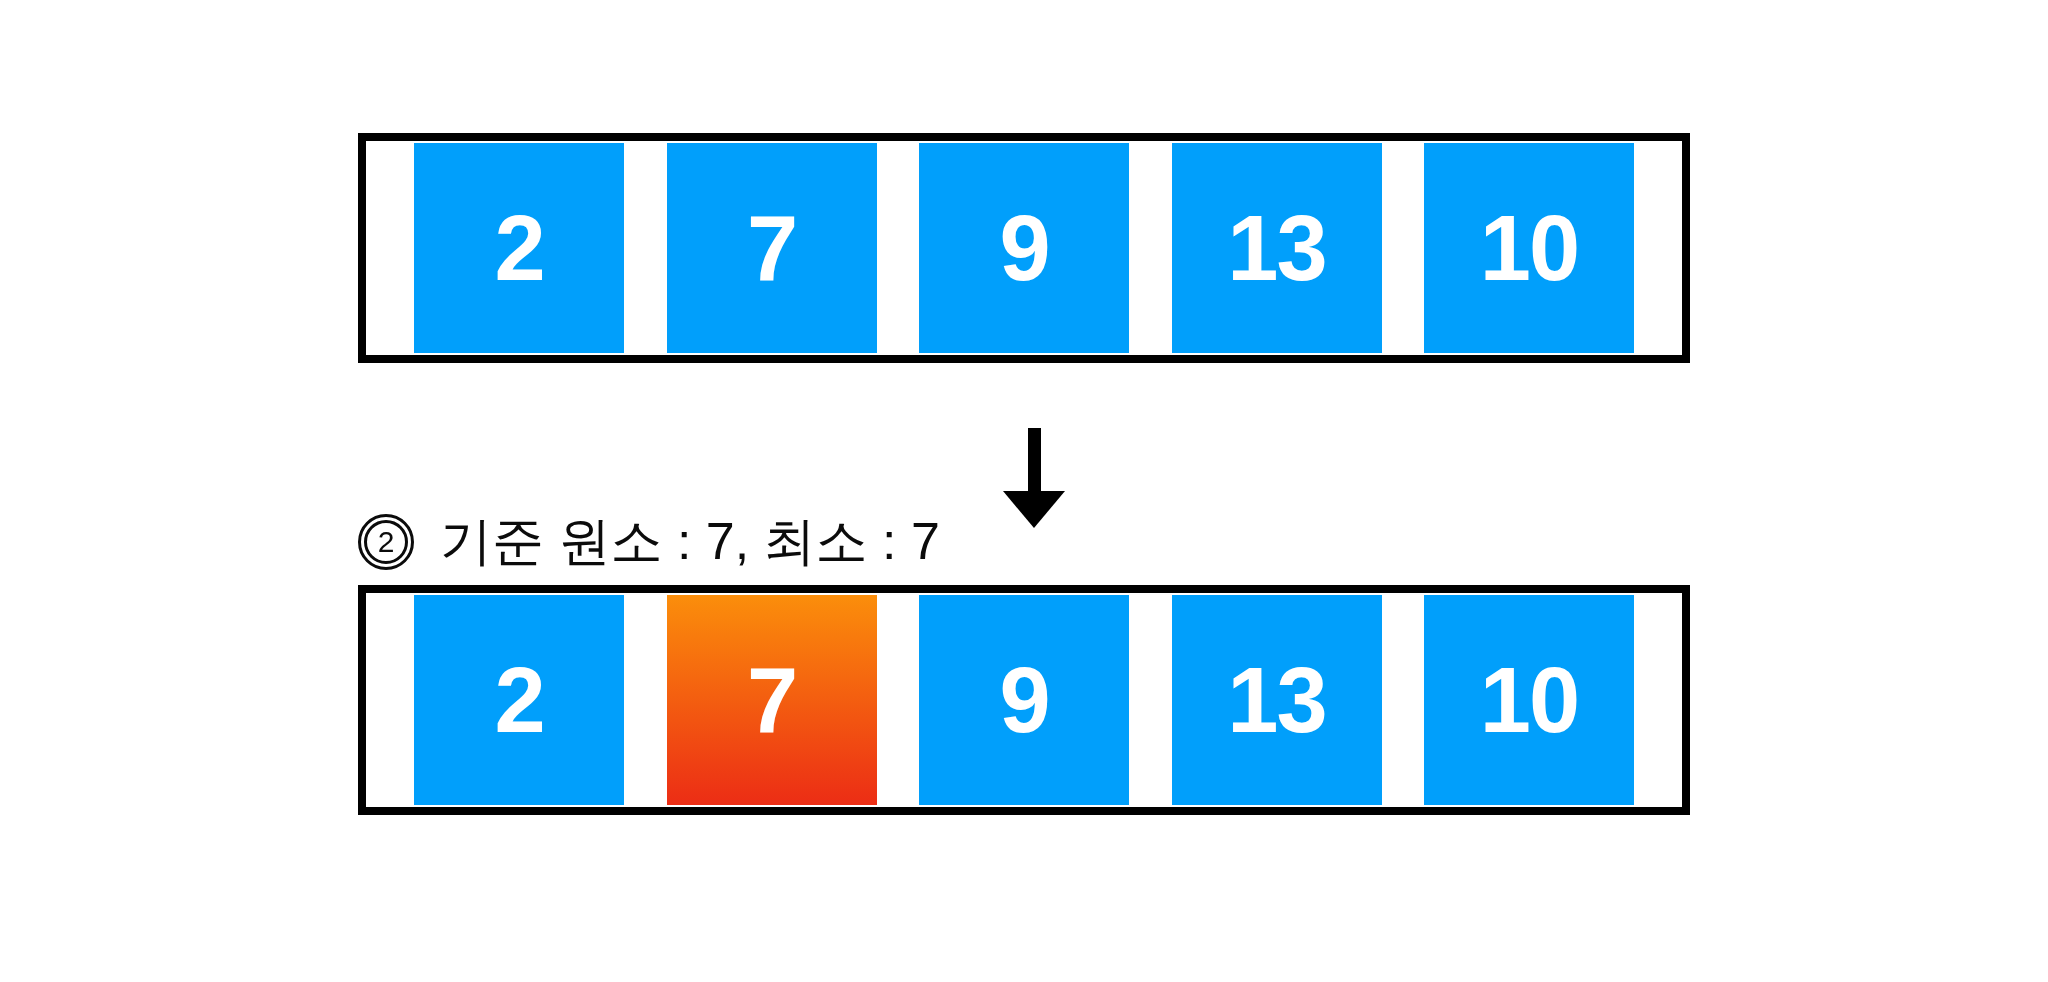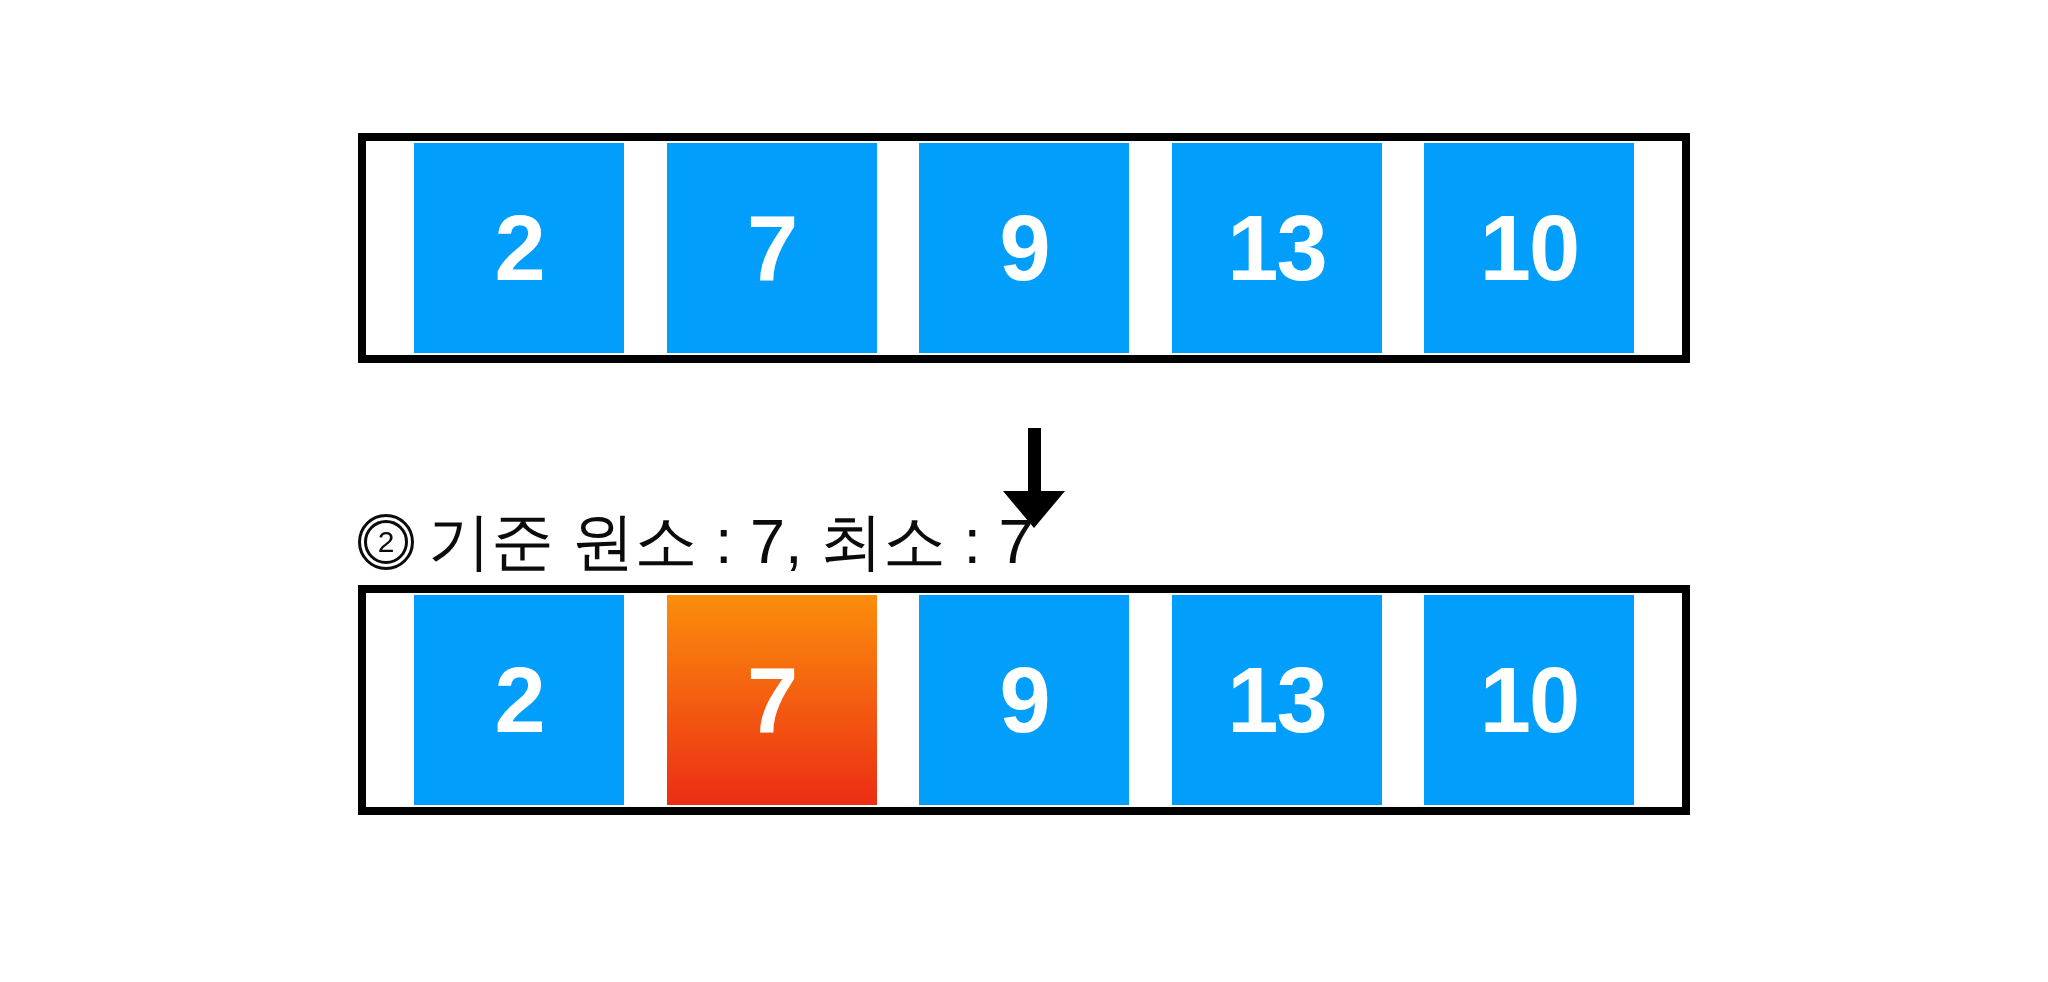--- a/index.html
+++ b/index.html
@@ -68,21 +68,21 @@
   }
   .badge-inner {
     width: 44px; height: 44px;
     border: 3px solid var(--label-black, #000);
     border-radius: 50%;
     box-sizing: border-box;
     display: flex; align-items: center; justify-content: center;
     font-size: 30px;
     line-height: 1;
   }
-  .label-text { font-size: 63px; }
+  .label-text { font-size: 52px; margin-left: 12px; }
 </style>
 </head>
 <body>
 
 <div class="array-box" id="array-before">
   <div class="cell">2</div>
   <div class="cell">7</div>
   <div class="cell">9</div>
   <div class="cell">13</div>
   <div class="cell">10</div>

